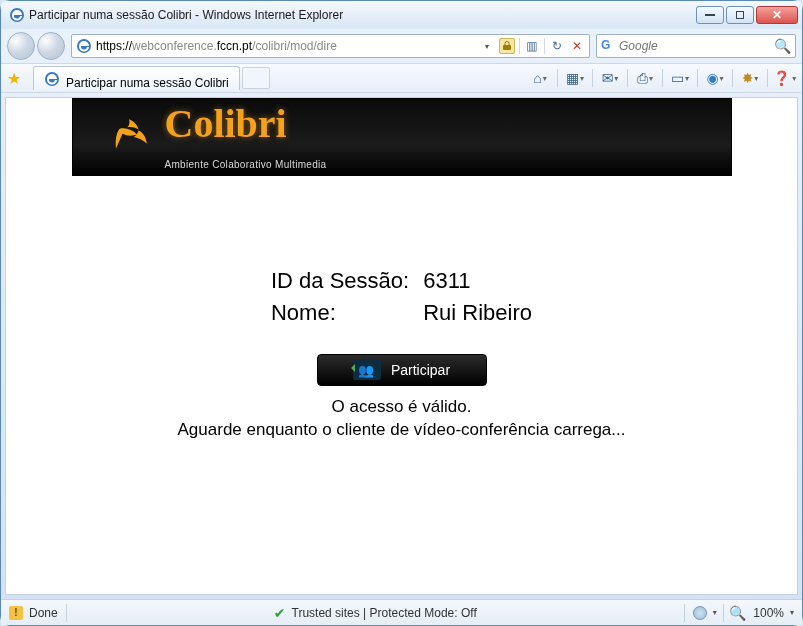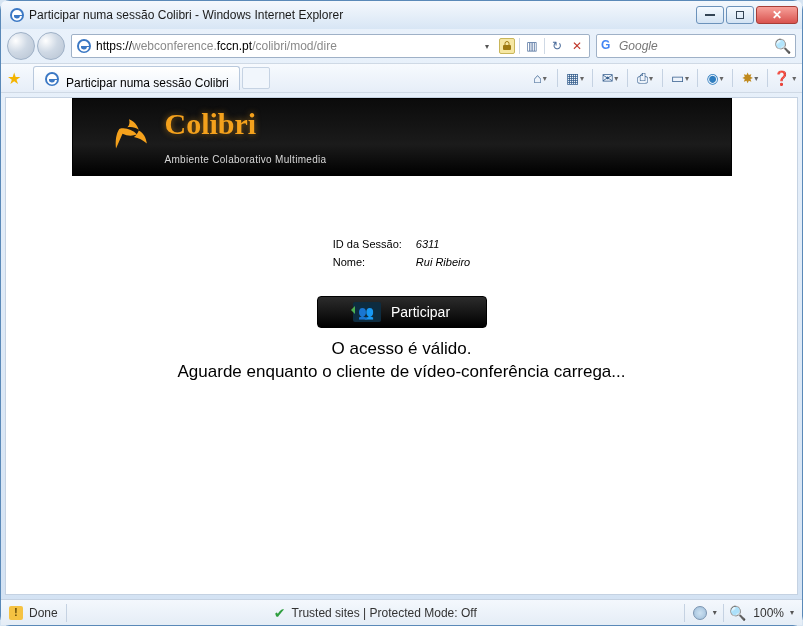--- a/index.html
+++ b/index.html
@@ -128,32 +128,32 @@
     padding-left:30px;
     gap:10px;
   }
   .bird {
     width:52px;height:52px;
   }
   .brand { display:flex; flex-direction:column; line-height:1;}
   .brand-name {
     font-family: "Comic Sans MS","Brush Script MT",cursive;
     color:#f4a11c;
-    font-size:30px;
+    font-size:40px;
     text-shadow:0 0 6px rgba(244,161,28,.5);
     font-weight:bold;
   }
   .brand-sub {
     color:#d7d7d7; font-size:10px; letter-spacing:.3px; margin-top:16px;
   }
 
-  .session-block { margin-top:58px; font-size:11px;}
+  .session-block { margin-top:88px; font-size:22px;}
   .session-block table td { padding:2px 6px;}
   .session-block td.lab { text-align:left;}
-  .session-block td.val { text-align:left;font-style:italic;}
+  .session-block td.val { text-align:left;}
 
   .part-btn {
     margin:24px auto 10px;
     width:170px; height:32px;
     background:linear-gradient(#2c2c2c,#000);
     border:1px solid #000; border-radius:4px;
     color:#fff; display:flex; align-items:center; justify-content:center;
     gap:10px; font-size:14px;
   }
   .part-ico {

